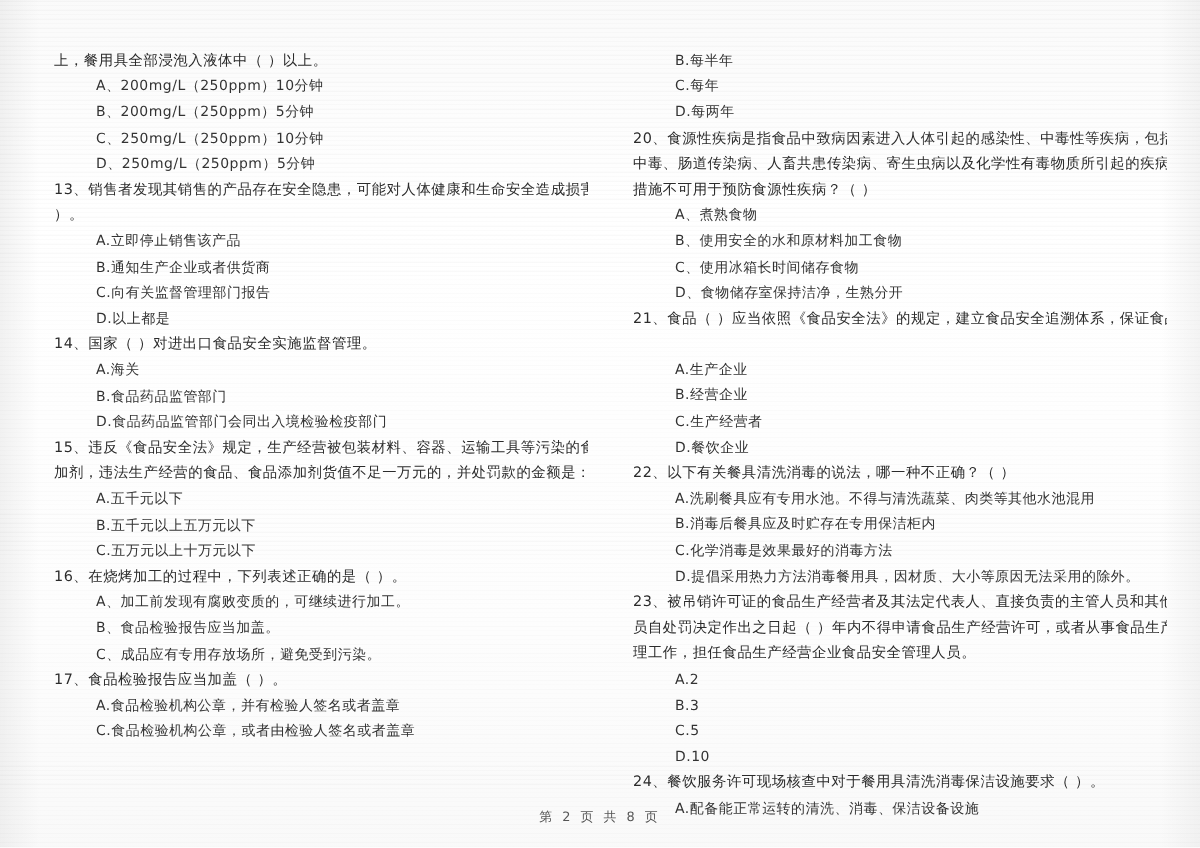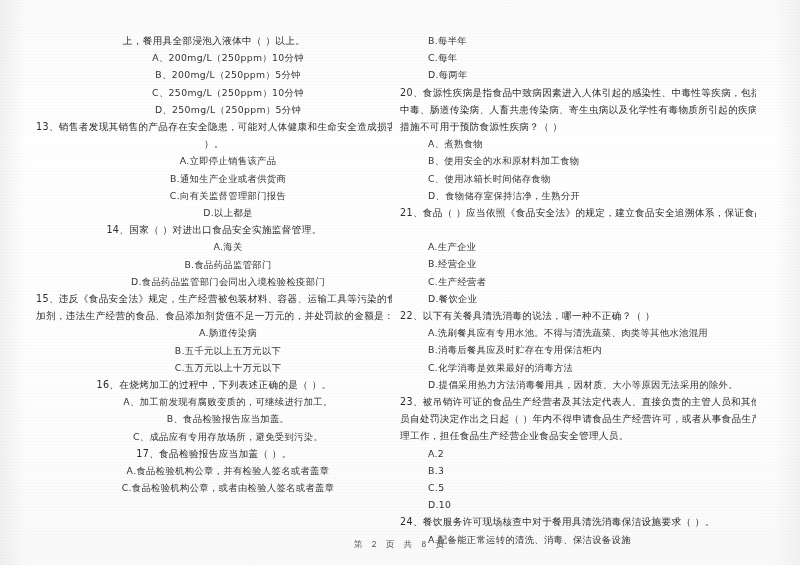--- a/index.html
+++ b/index.html
@@ -24,21 +24,21 @@
     display:flex;
     flex-direction:row;
     padding:32px 36px 0 36px;
     box-sizing:border-box;
   }
   .col{
     width:356px;
     flex:0 0 356px;
     overflow:hidden;
   }
-  .col.left{text-align:center;}
+  .col.left{margin-right:22px;}
   .gutter{flex:0 0 8px;}
   .stem{
     font-size:9.6px;
     line-height:17.2px;
     color:#2b2b2b;
     text-indent:0;
     white-space:nowrap;
     letter-spacing:0.35px;
     font-weight:400;
   }
@@ -53,21 +53,20 @@
   .spacer{height:17px;}
 
   .footer{
     position:absolute;
     left:0;right:0;
     bottom:14px;
     text-align:center;
     font-size:8.6px;
     color:#555;
     letter-spacing:2px;
-    font-family:Liberation Mono, monospace;
   }
 
   
   .noise{
     position:absolute;inset:0;
     pointer-events:none;
     opacity:0.05;
     background:
       repeating-linear-gradient(0deg, rgba(0,0,0,0.5) 0px, rgba(0,0,0,0) 1px, rgba(0,0,0,0) 3px);
   }
@@ -101,21 +100,21 @@
         <div class="opt">A.立即停止销售该产品</div>
         <div class="opt">B.通知生产企业或者供货商</div>
         <div class="opt">C.向有关监督管理部门报告</div>
         <div class="opt">D.以上都是</div>
         <div class="stem">14、国家（     ）对进出口食品安全实施监督管理。</div>
         <div class="opt">A.海关</div>
         <div class="opt">B.食品药品监管部门</div>
         <div class="opt">D.食品药品监管部门会同出入境检验检疫部门</div>
         <div class="stem">15、违反《食品安全法》规定，生产经营被包装材料、容器、运输工具等污染的食品、食品添</div>
         <div class="stem">加剂，违法生产经营的食品、食品添加剂货值不足一万元的，并处罚款的金额是：（     ）。</div>
-        <div class="opt">A.肠道传染病</div>
+        <div class="opt">A.五千元以下</div>
         <div class="opt">B.五千元以上五万元以下</div>
         <div class="opt">C.五万元以上十万元以下</div>
         <div class="stem">16、在烧烤加工的过程中，下列表述正确的是（     ）。</div>
         <div class="opt">A、加工前发现有腐败变质的，可继续进行加工。</div>
         <div class="opt">B、食品检验报告应当加盖。</div>
         <div class="opt">C、成品应有专用存放场所，避免受到污染。</div>
         <div class="stem">17、食品检验报告应当加盖（      ）。</div>
         <div class="opt">A.食品检验机构公章，并有检验人签名或者盖章</div>
         <div class="opt">C.食品检验机构公章，或者由检验人签名或者盖章</div>
       </div>

